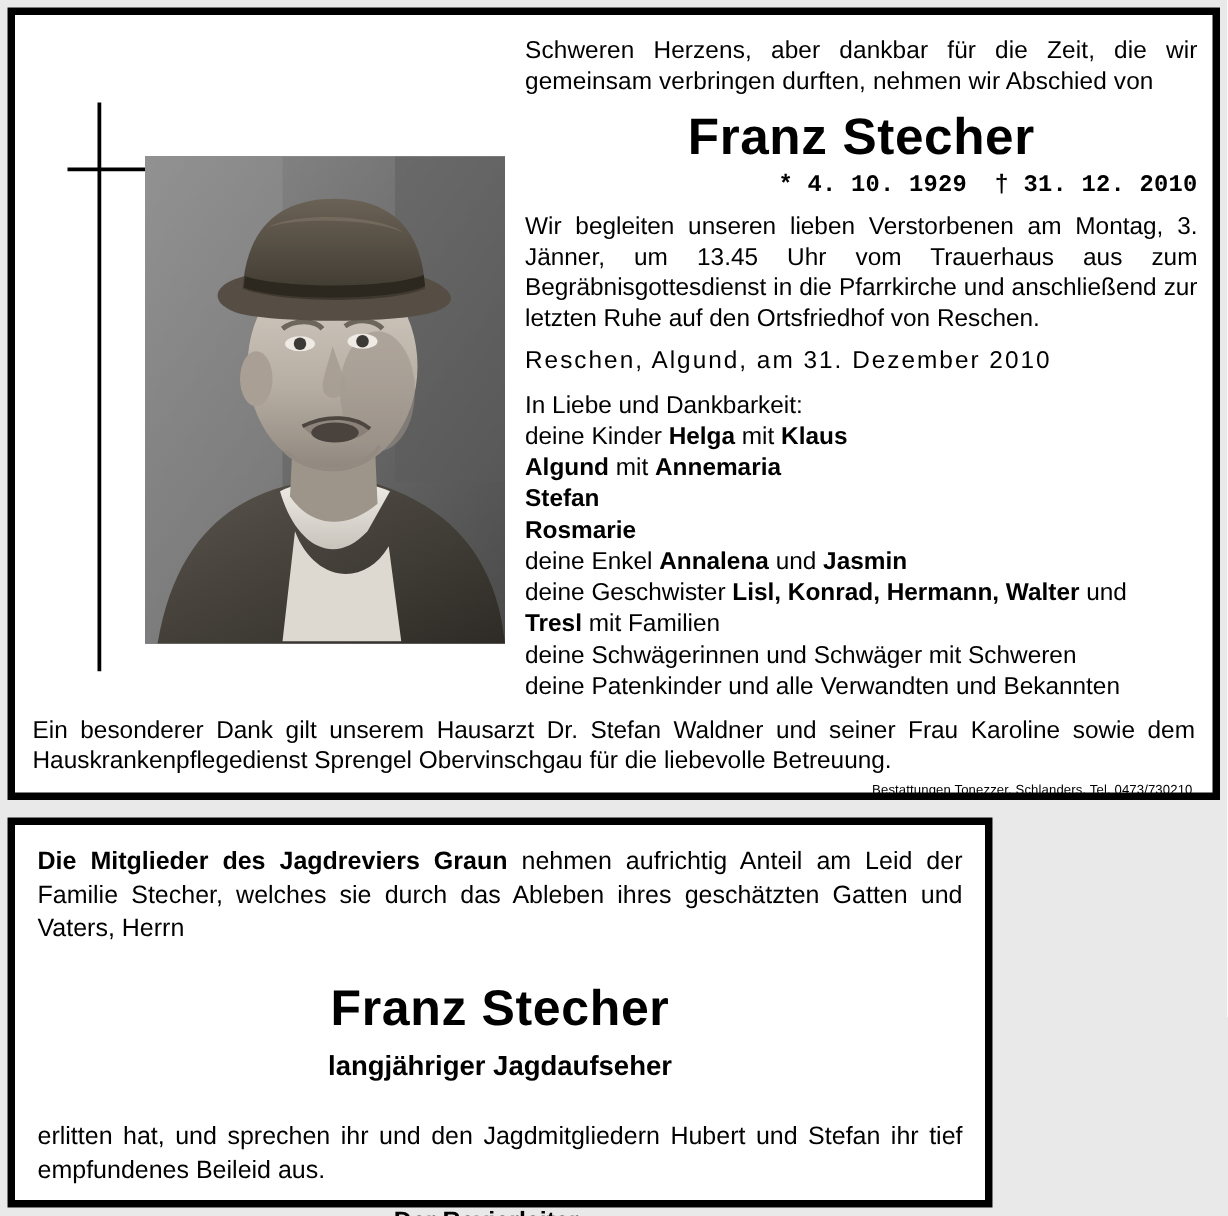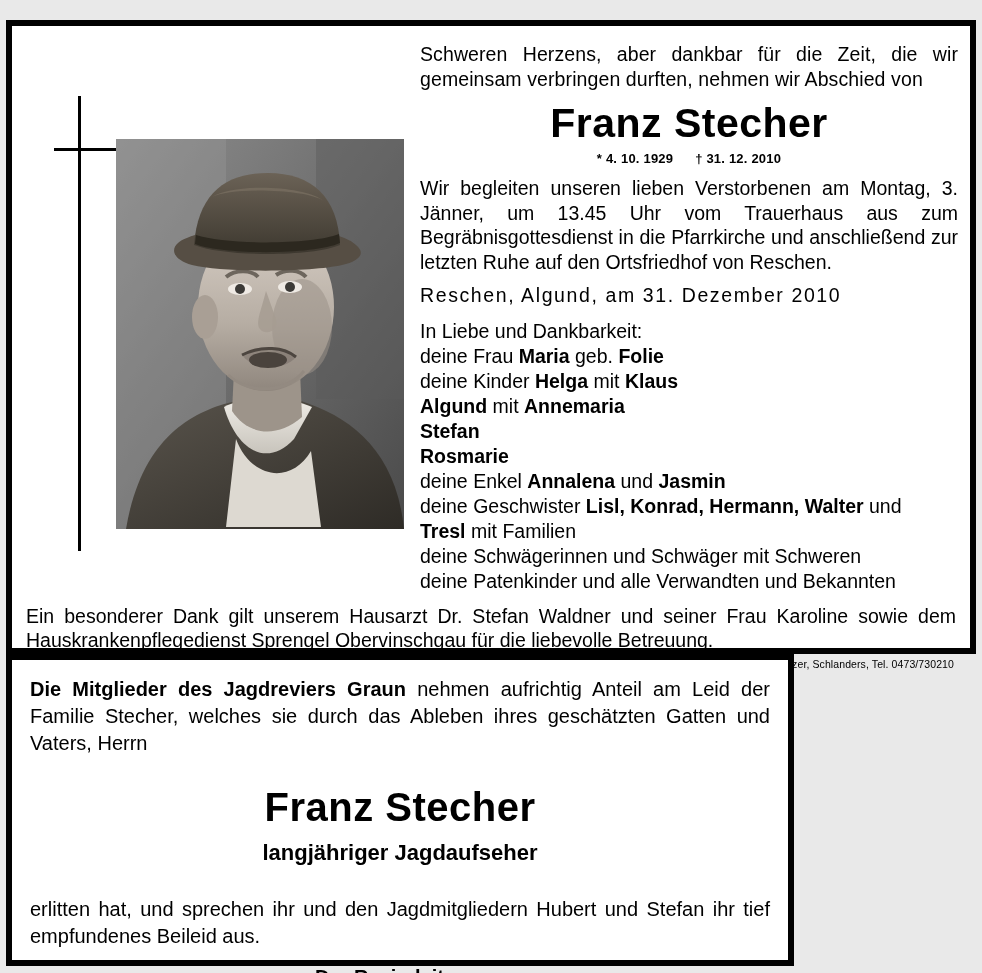--- a/index.html
+++ b/index.html
@@ -25,21 +25,21 @@
 
   
   .notice {
     background: #ffffff;
     border: 6px solid #000;
     box-sizing: border-box;
     position: absolute;
   }
   .notice-1 {
     left: 6px;
-    top: 20px;
+    top: 6px;
     width: 970px;
     height: 634px;
     padding: 10px 12px 6px 12px;
   }
   .notice-2 {
     left: 6px;
     top: 654px;
     width: 788px;
     height: 312px;
     padding: 16px 18px 8px 18px;
@@ -108,25 +108,26 @@
   }
   .nick-row {
     text-align: center;
     font-size: 19px;
     font-weight: bold;
     letter-spacing: 0.2px;
     margin-bottom: 6px;
   }
   .nick-row .gap { display: inline-block; width: 34px; }
   .dates-row {
-    text-align: center;
-    font-size: 13px;
+    text-align: right;
+    font-size: 19px;
     font-weight: bold;
     letter-spacing: 0.2px;
     margin-bottom: 10px;
+    font-family: Liberation Mono, monospace;
   }
   .dates-row .gap { display: inline-block; width: 22px; }
   .service {
     font-size: 19.5px;
     line-height: 24.5px;
     text-align: justify;
     text-align-last: left;
     margin-bottom: 10px;
   }
   .place-line {
@@ -286,21 +287,20 @@
           <span>* 4. 10. 1929</span><span class="gap"></span><span>† 31. 12. 2010</span>
         </div>
 
         <div class="service">Wir begleiten unseren lieben Verstorbenen am Montag, 3. Jänner, um 13.45 Uhr vom Trauerhaus aus zum Begräbnisgottesdienst in die Pfarrkirche und anschließend zur letzten Ruhe auf den Ortsfriedhof von Reschen.</div>
 
         <div class="place-line">Reschen, Algund, am 31. Dezember 2010</div>
 
         <div class="thanks-head">In Liebe und Dankbarkeit:</div>
 
         <div class="family-list">
-          <div><span>deine Frau </span><b>Maria</b><span> geb. </span><b>Folie</b></div>
           <div><span>deine Kinder </span><b>Helga</b><span> mit </span><b>Klaus</b></div>
           <div><span></span><b>Algund</b><span> mit </span><b>Annemaria</b></div>
           <div><span></span><b>Stefan</b><span></span><b></b></div>
           <div><span></span><b>Rosmarie</b><span></span><b></b></div>
           <div><span>deine Enkel </span><b>Annalena</b><span> und </span><b>Jasmin</b></div>
           <div><span>deine Geschwister </span><b>Lisl, Konrad, Hermann, Walter</b><span> und</span><b></b></div>
           <div><span></span><b>Tresl</b><span> mit Familien</span><b></b></div>
           <div><span>deine Schwägerinnen und Schwäger mit Schweren</span></div>
           <div><span>deine Patenkinder und alle Verwandten und Bekannten</span></div>
         </div>

